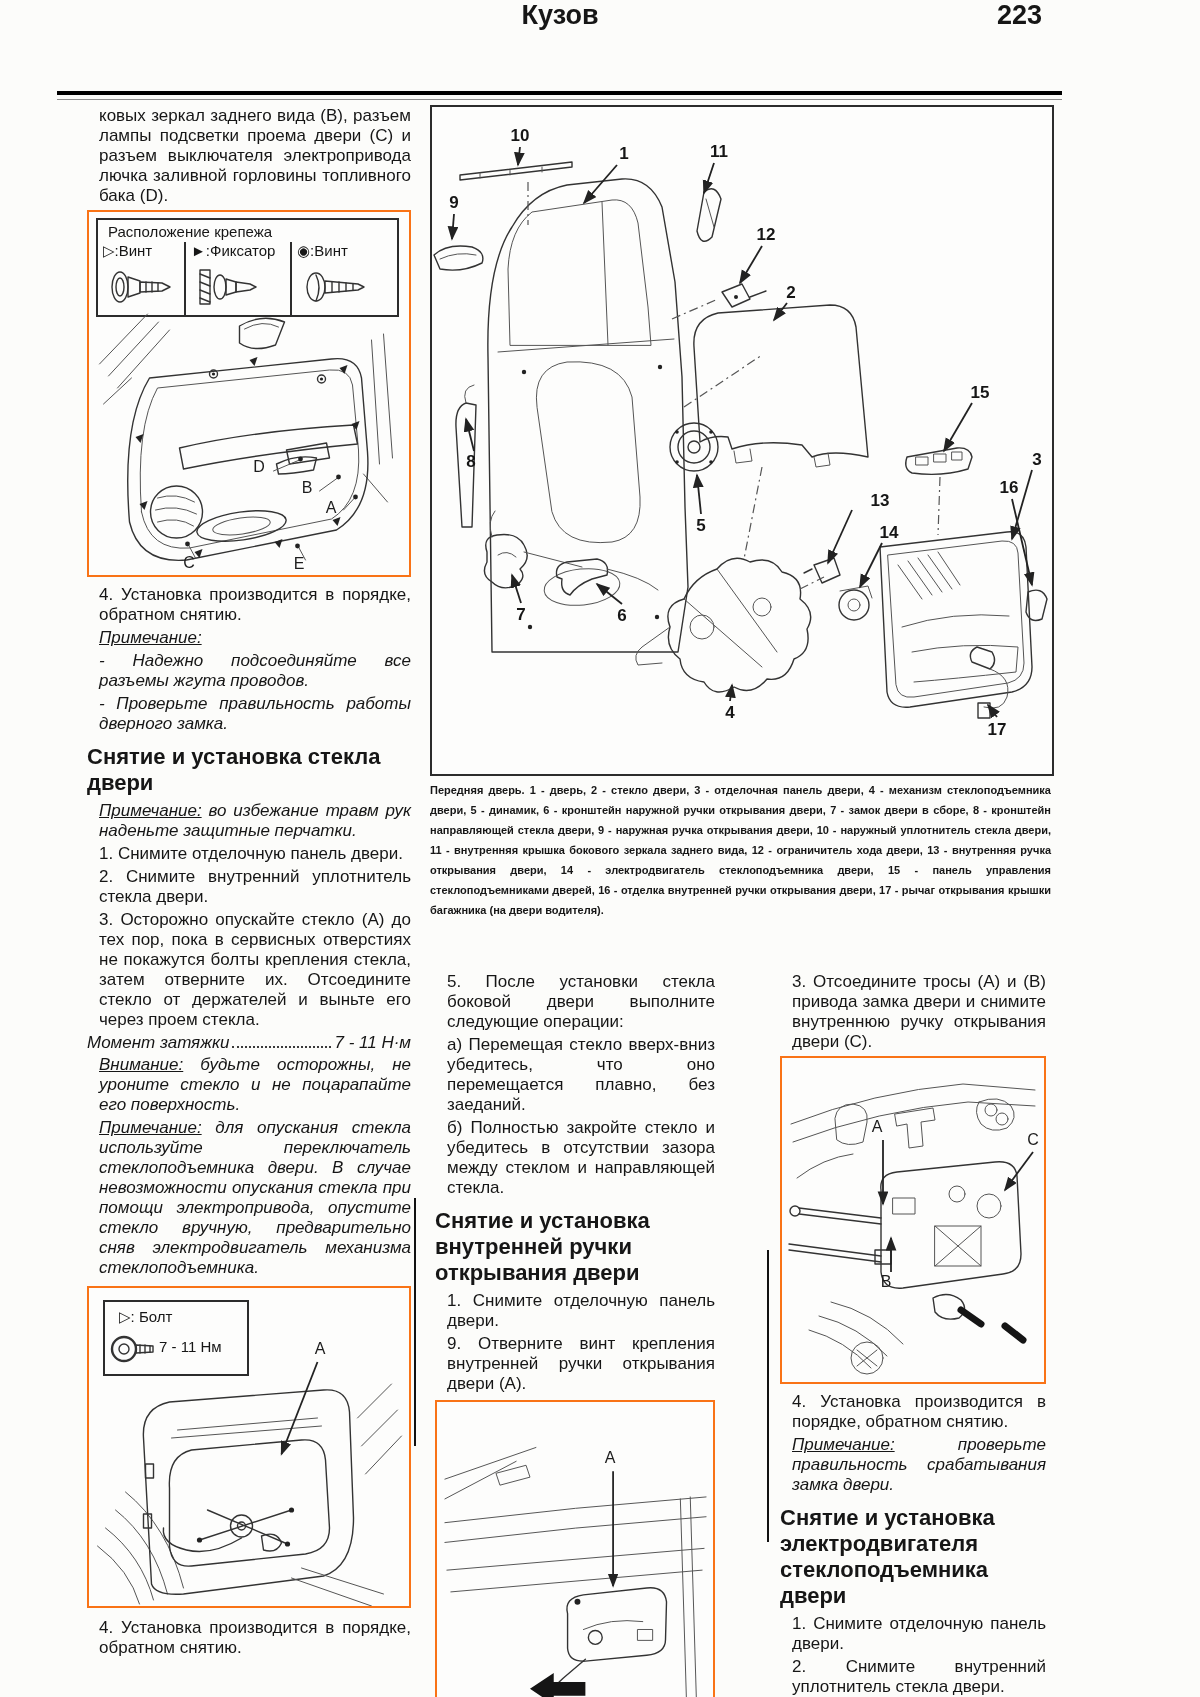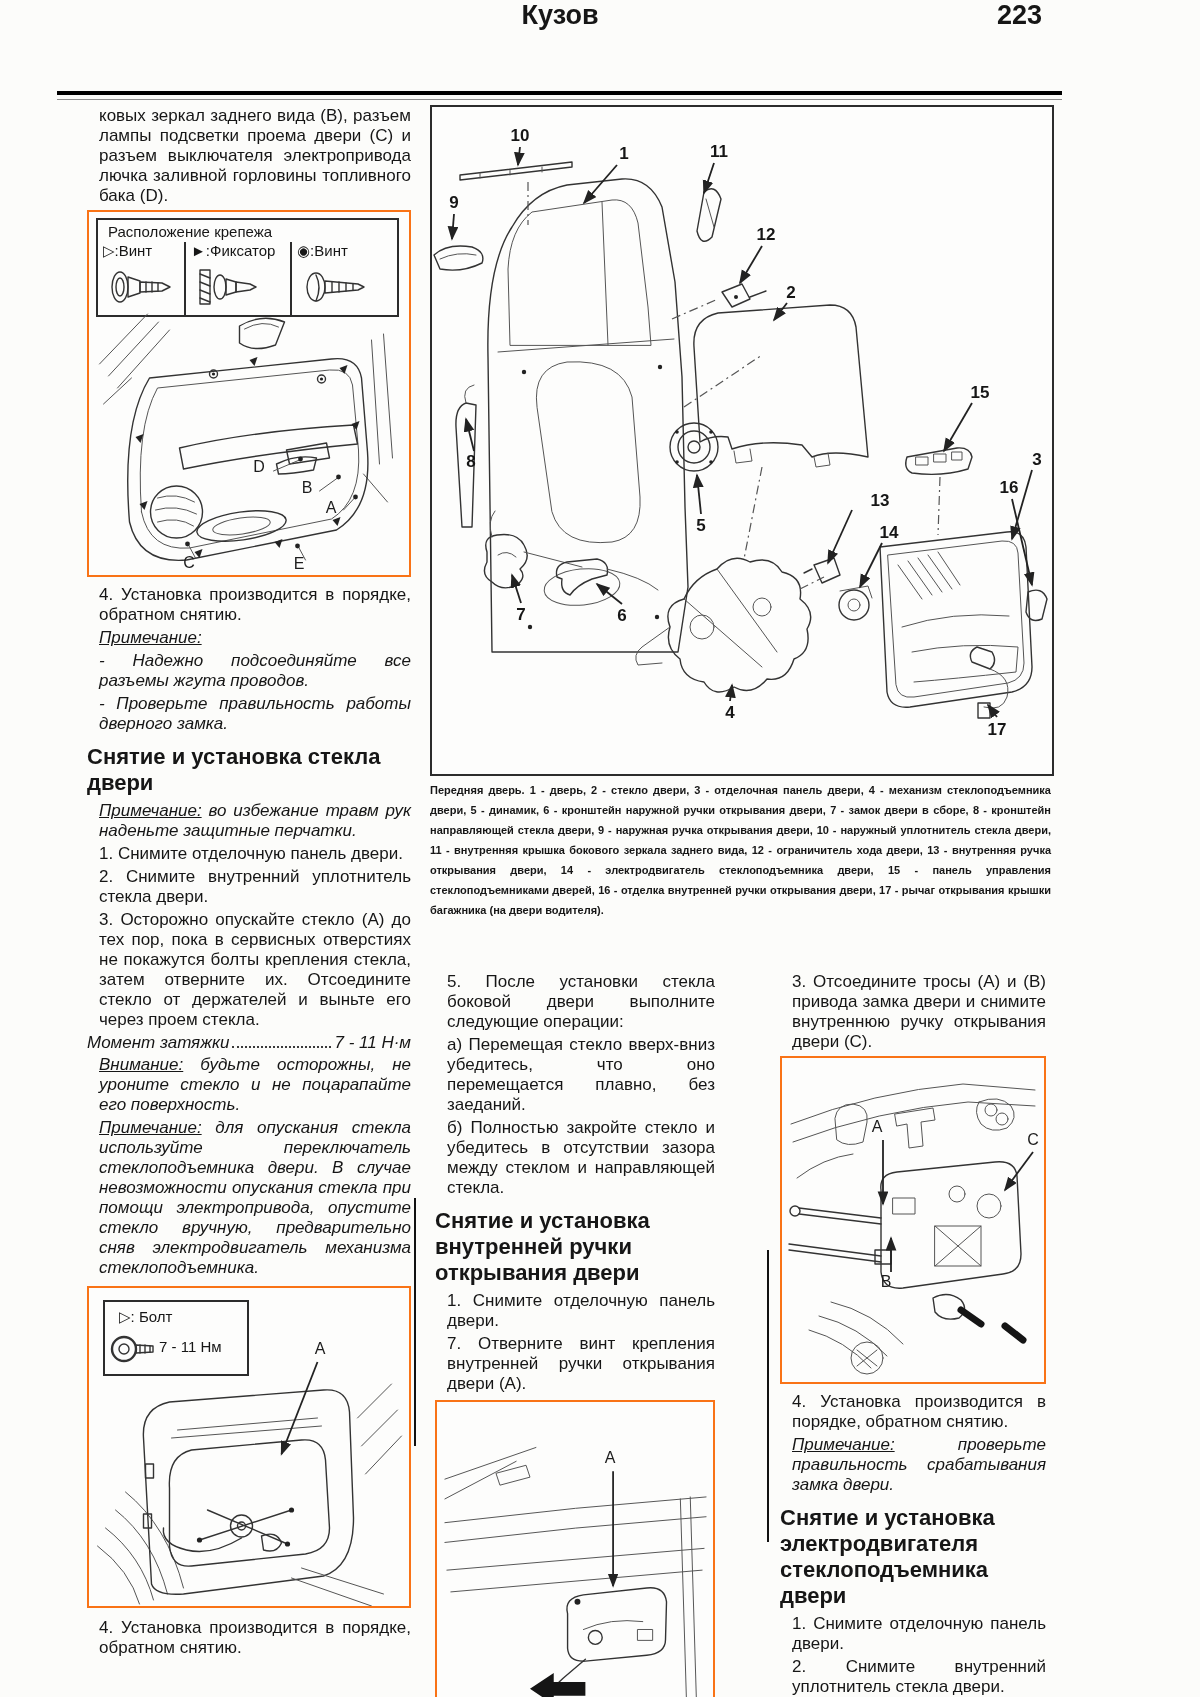--- a/index.html
+++ b/index.html
@@ -332,21 +332,21 @@
   </div>
 
   <div class="caption">Передняя дверь. 1 - дверь, 2 - стекло двери, 3 - отделочная панель двери, 4 - механизм стеклоподъемника двери, 5 - динамик, 6 - кронштейн наружной ручки открывания двери, 7 - замок двери в сборе, 8 - кронштейн направляющей стекла двери, 9 - наружная ручка открывания двери, 10 - наружный уплотнитель стекла двери, 11 - внутренняя крышка бокового зеркала заднего вида, 12 - ограничитель хода двери, 13 - внутренняя ручка открывания двери, 14 - электродвигатель стеклоподъемника двери, 15 - панель управления стеклоподъемниками дверей, 16 - отделка внутренней ручки открывания двери, 17 - рычаг открывания крышки багажника (на двери водителя).</div>
 
   <div class="col" id="col-mid">
     <p>5. После установки стекла боковой двери выполните следующие операции:</p>
     <p>а) Перемещая стекло вверх-вниз убедитесь, что оно перемещается плавно, без заеданий.</p>
     <p>б) Полностью закройте стекло и убедитесь в отсутствии зазора между стеклом и направляющей стекла.</p>
     <h2>Снятие и установка внутрен­ней ручки открывания двери</h2>
     <p>1. Снимите отделочную панель двери.</p>
-    <p>7. Отверните винт крепления внутренней ручки открывания двери (А).</p>
+    <p>9. Отверните винт крепления внутренней ручки открывания двери (А).</p>
 
     <div class="figbox" id="fig-mid">
       <svg viewBox="0 0 279 362">
         <defs>
             <marker id="ah3" markerWidth="9" markerHeight="7" refX="7" refY="3" orient="auto">
               <path d="M0,0 L8,3 L0,6 Z" fill="#222"></path>
             </marker>
           </defs>
         <g class="art">
           <path class="thin" d="M8,96 L80,58 M8,76 L100,44 M60,70 L90,62 L94,74 L64,82 Z"></path>

